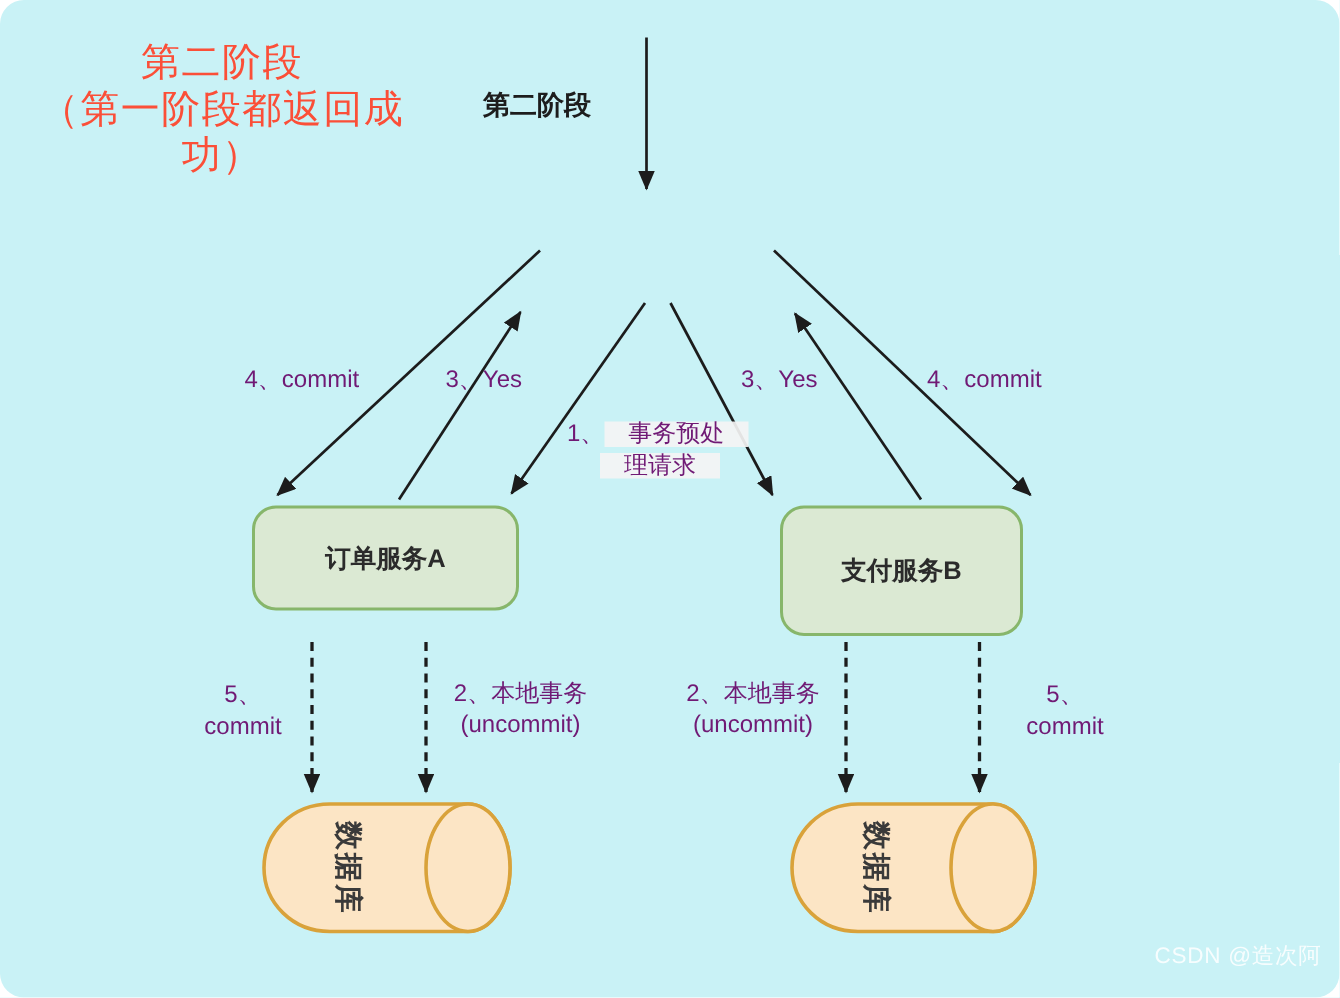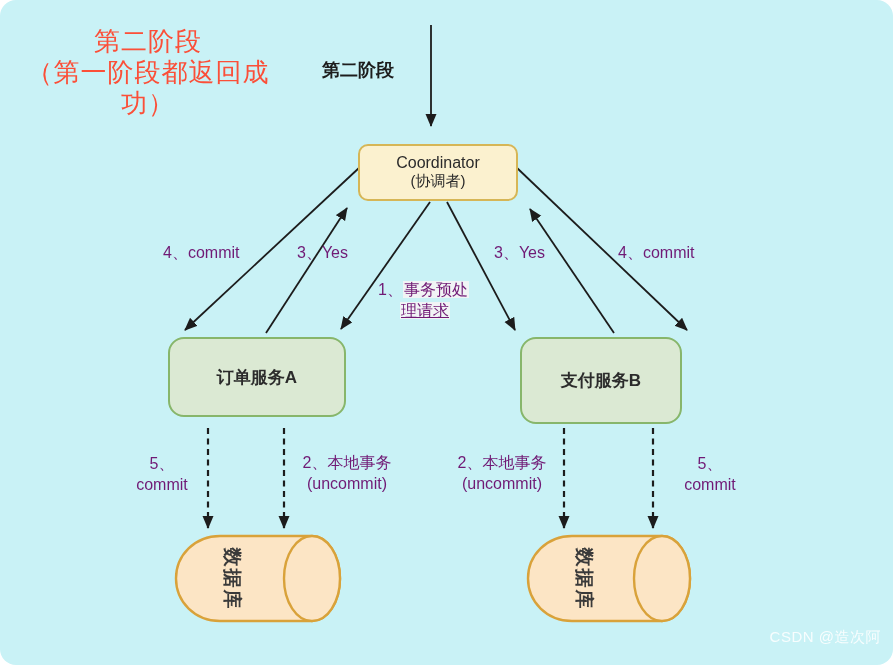--- a/index.html
+++ b/index.html
@@ -36,21 +36,21 @@
     left: 358px; top: 144px; width: 160px; height: 57px;
     background: #fbf1cf; border: 2px solid #d6b656; border-radius: 10px;
     color: #2b2b2b;
   }
   .coordinator .t1 { font-size: 16px; font-weight: 500; }
   .coordinator .t2 { font-size: 15px; font-weight: 500; }
   .service {
     background: #dbe9d3; border: 2px solid #87b66b; border-radius: 16px;
     color: #2b2b2b; font-size: 17px; font-weight: bold;
   }
-  .service-a { left: 168px; top: 337px; width: 178px; height: 80px; }
+  .service-a { left: 168px; top: 337px; width: 178px; height: 70px; }
   .service-b { left: 520px; top: 337px; width: 162px; height: 87px; }
 
   .db-label {
     position: absolute; width: 80px; height: 80px;
     display: flex; align-items: center; justify-content: center;
     transform: rotate(90deg);
     font-size: 19px; font-weight: 600; color: #3a3a3a; letter-spacing: 2px;
   }
   .db-label-a { left: 192px; top: 539px; }
   .db-label-b { left: 544px; top: 539px; }
@@ -58,22 +58,22 @@
   
   .elabel {
     position: absolute; font-size: 16px; font-weight: 500; color: #701a75;
     white-space: nowrap;
   }
   .lbl-commit-left { left: 163px; top: 243px; }
   .lbl-yes-left    { left: 297px; top: 243px; }
   .lbl-yes-right   { left: 494px; top: 243px; }
   .lbl-commit-right{ left: 618px; top: 243px; }
   .lbl-prepare     { left: 378px; top: 279px; line-height: 21px; }
-  .lbl-prepare .hl { background: rgba(244,244,244,0.92); padding: 0 1px; margin-top: 40px; }
-  .lbl-prepare .l2 { margin-left: 22px; text-decoration: underline; }
+  .lbl-prepare .hl { background: rgba(244,244,244,0.92); padding: 0 16px; margin-top: 40px; }
+  .lbl-prepare .l2 { margin-left: 22px; }
   .lbl-two-line { text-align: center; line-height: 21px; }
   .lbl-five-left   { left: 124px; top: 453px; width: 76px; }
   .lbl-local-left  { left: 292px; top: 452px; width: 110px; }
   .lbl-local-right { left: 447px; top: 452px; width: 110px; }
   .lbl-five-right  { left: 672px; top: 453px; width: 76px; }
 
   .watermark {
     position: absolute; right: 12px; bottom: 18px;
     font-size: 15px; color: rgba(255,255,255,0.85);
     letter-spacing: 0.5px;
@@ -116,24 +116,20 @@
     </g>
   </svg>
 
   <div class="annotation">
     <div>第二阶段</div>
     <div>（第一阶段都返回成功）</div>
   </div>
 
   <div class="request-label">第二阶段</div>
 
-  <div class="node coordinator">
-    <div class="t1">Coordinator</div>
-    <div class="t2">(协调者)</div>
-  </div>
 
   <div class="node service service-a">
     <div>订单服务A</div>
   </div>
   <div class="node service service-b">
     <div>支付服务B</div>
   </div>
 
   <div class="db-label db-label-a">数据库</div>
   <div class="db-label db-label-b">数据库</div>

